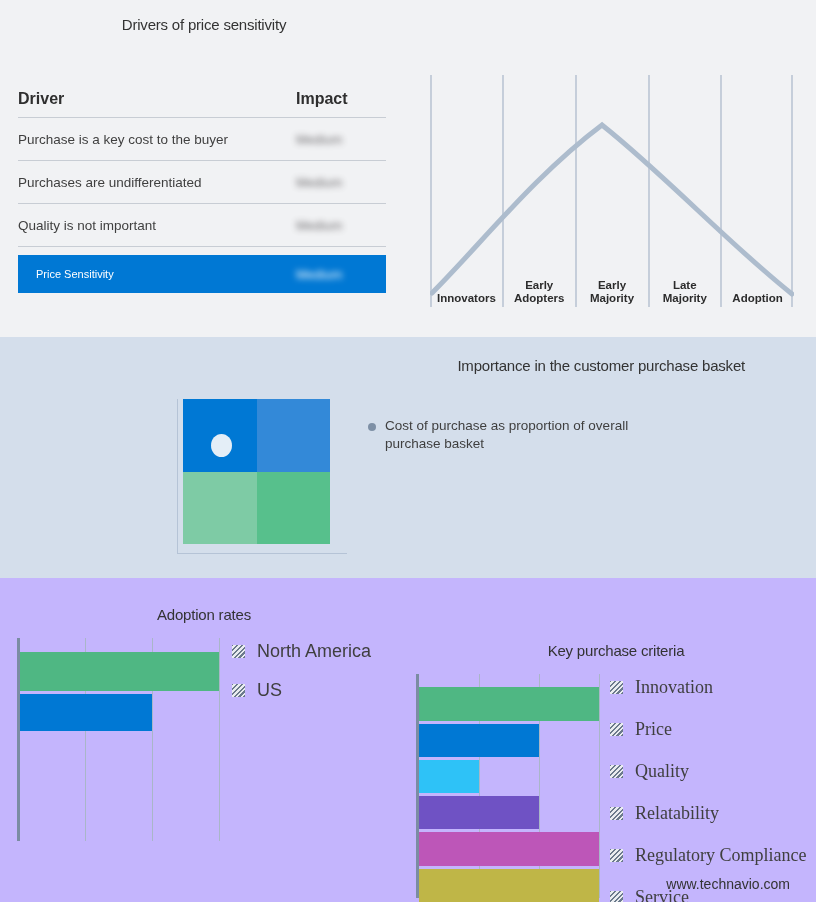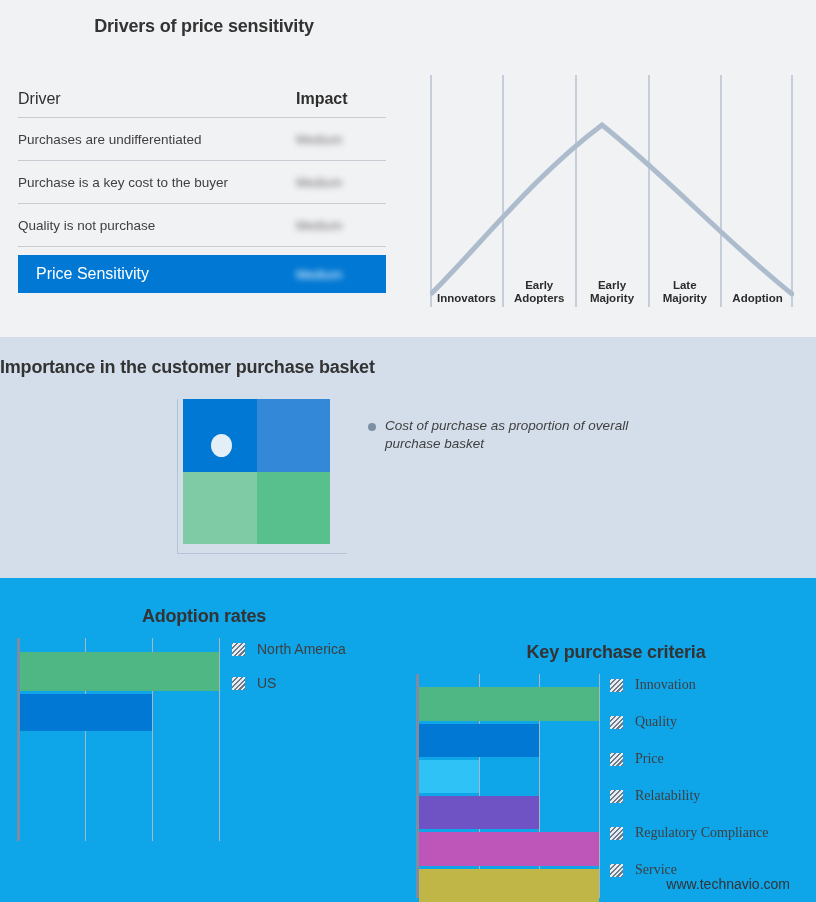--- a/index.html
+++ b/index.html
@@ -11,22 +11,22 @@
     height: 902px;
     background: #f1f2f4;
     font-family: "Liberation Sans", sans-serif;
     color: #3a3a3a;
     overflow: hidden;
     position: relative;
   }
 
   
   .panel-title {
-    font-size: 18px;
-    font-weight: bold;
+    font-size: 15px;
+    font-weight: normal;
     color: #333333;
     text-align: center;
     letter-spacing: -0.2px;
   }
 
   
   #top-band {
     position: absolute;
     left: 0; top: 0;
     width: 816px; height: 337px;
@@ -51,21 +51,21 @@
   }
   .dt-head {
     display: flex;
     align-items: flex-end;
     padding-bottom: 9px;
     border-bottom: 1px solid #c8cdd4;
   }
   .dt-head .dt-driver {
     flex: 1;
     font-size: 16px;
-    font-weight: normal;
+    font-weight: bold;
     color: #2f2f2f;
   }
   .dt-head .dt-impact {
     width: 90px;
     font-size: 16px;
     font-weight: bold;
     color: #2f2f2f;
     text-align: left;
   }
   .dt-row {
@@ -94,21 +94,21 @@
     height: 38px;
     background: #0078d4;
     border-bottom: none;
     margin-top: 8px;
     padding-left: 18px;
     box-sizing: border-box;
     width: 368px;
   }
   #dt-highlight-row .dt-driver {
     flex: 1;
-    font-size: 16px;
+    font-size: 11px;
     color: #ffffff;
   }
   #dt-highlight-row .dt-impact {
     width: 90px;
     font-size: 13px;
     color: #ffffff;
     filter: blur(3px);
     -webkit-filter: blur(3px);
     text-align: left;
   }
@@ -154,21 +154,21 @@
   #middle-band {
     position: absolute;
     left: 0; top: 337px;
     width: 816px; height: 241px;
     background: #d4deeb;
   }
   #basket-title {
     position: absolute;
     left: 0; top: 20px;
     width: 745px;
-    text-align: left;
+    text-align: right;
   }
   #quadrant-wrap {
     position: absolute;
     left: 173px; top: 62px;
     width: 182px; height: 155px;
   }
   #quadrant-grid {
     position: absolute;
     left: 10px; top: 0;
     width: 147px; height: 145px;
@@ -198,21 +198,20 @@
   }
   #basket-legend {
     position: absolute;
     left: 368px; top: 80px;
     width: 300px;
   }
   .bl-item {
     display: flex;
     align-items: flex-start;
     margin-bottom: 22px;
-    font-style: italic;
   }
   .bl-dot {
     width: 8px; height: 8px;
     border-radius: 50%;
     background: #7e90a6;
     margin-top: 6px;
     margin-right: 9px;
     flex: none;
   }
   .bl-text {
@@ -220,21 +219,21 @@
     color: #3f3f3f;
     line-height: 18px;
     max-width: 260px;
   }
 
   
   #bottom-band {
     position: absolute;
     left: 0; top: 578px;
     width: 816px; height: 324px;
-    background: #0ea5e9;
+    background: #c4b5fd;
   }
 
   
   #rates-panel { position: absolute; left: 0; top: 0; width: 408px; height: 324px; }
   #rates-title { position: absolute; left: 0; top: 28px; width: 408px; }
   #rates-plot {
     position: absolute;
     left: 17px; top: 60px;
     width: 203px; height: 203px;
   }
@@ -292,21 +291,21 @@
     flex: none;
     margin-right: 12px;
     background-color: #eef0f2;
     background-image: repeating-linear-gradient(
       -45deg,
       #6b7a8c 0px, #6b7a8c 1.6px,
       #e9ecef 1.6px, #e9ecef 3.4px
     );
   }
   .legend-label {
-    font-size: 14px;
+    font-size: 18px;
     color: #3f3f3f;
     white-space: nowrap;
   }
 
   #footer {
     position: absolute;
     right: 26px; bottom: 10px;
     font-size: 14px;
     color: #333333;
   }
@@ -319,31 +318,31 @@
   <div id="drivers-panel">
     <div id="drivers-title" class="panel-title">Drivers of price sensitivity</div>
 
     <div id="drivers-table">
       <div class="dt-head">
         <div class="dt-driver">Driver</div>
         <div class="dt-impact">Impact</div>
       </div>
 
       <div class="dt-row">
+        <div class="dt-driver">Purchase is a key cost to the buyer</div>
+        <div class="dt-impact">Medium</div>
+      </div>
+
+      <div class="dt-row">
         <div class="dt-driver">Purchases are undifferentiated</div>
         <div class="dt-impact">Medium</div>
       </div>
 
       <div class="dt-row">
-        <div class="dt-driver">Purchase is a key cost to the buyer</div>
-        <div class="dt-impact">Medium</div>
-      </div>
-
-      <div class="dt-row">
-        <div class="dt-driver">Quality is not purchase</div>
+        <div class="dt-driver">Quality is not important</div>
         <div class="dt-impact">Medium</div>
       </div>
 
       <div id="dt-highlight-row">
         <div class="dt-driver">Price Sensitivity</div>
         <div class="dt-impact">Medium</div>
       </div>
     </div>
   </div>
 
@@ -473,25 +472,25 @@
       </div>
     </div>
 
     <div id="criteria-legend">
       <div class="legend-item" style="margin-bottom:21px">
         <span class="legend-swatch"></span>
         <span class="legend-label">Innovation</span>
       </div>
       <div class="legend-item" style="margin-bottom:21px">
         <span class="legend-swatch"></span>
+        <span class="legend-label">Price</span>
+      </div>
+      <div class="legend-item" style="margin-bottom:21px">
+        <span class="legend-swatch"></span>
         <span class="legend-label">Quality</span>
-      </div>
-      <div class="legend-item" style="margin-bottom:21px">
-        <span class="legend-swatch"></span>
-        <span class="legend-label">Price</span>
       </div>
       <div class="legend-item" style="margin-bottom:21px">
         <span class="legend-swatch"></span>
         <span class="legend-label">Relatability</span>
       </div>
       <div class="legend-item" style="margin-bottom:21px">
         <span class="legend-swatch"></span>
         <span class="legend-label">Regulatory Compliance</span>
       </div>
       <div class="legend-item">

